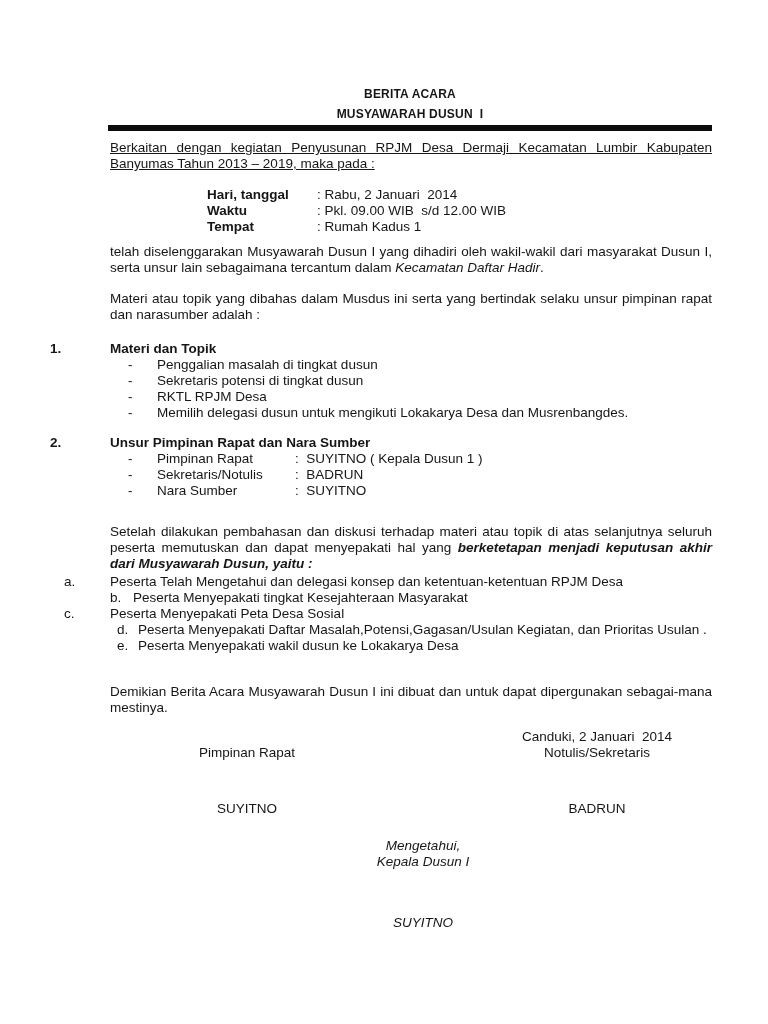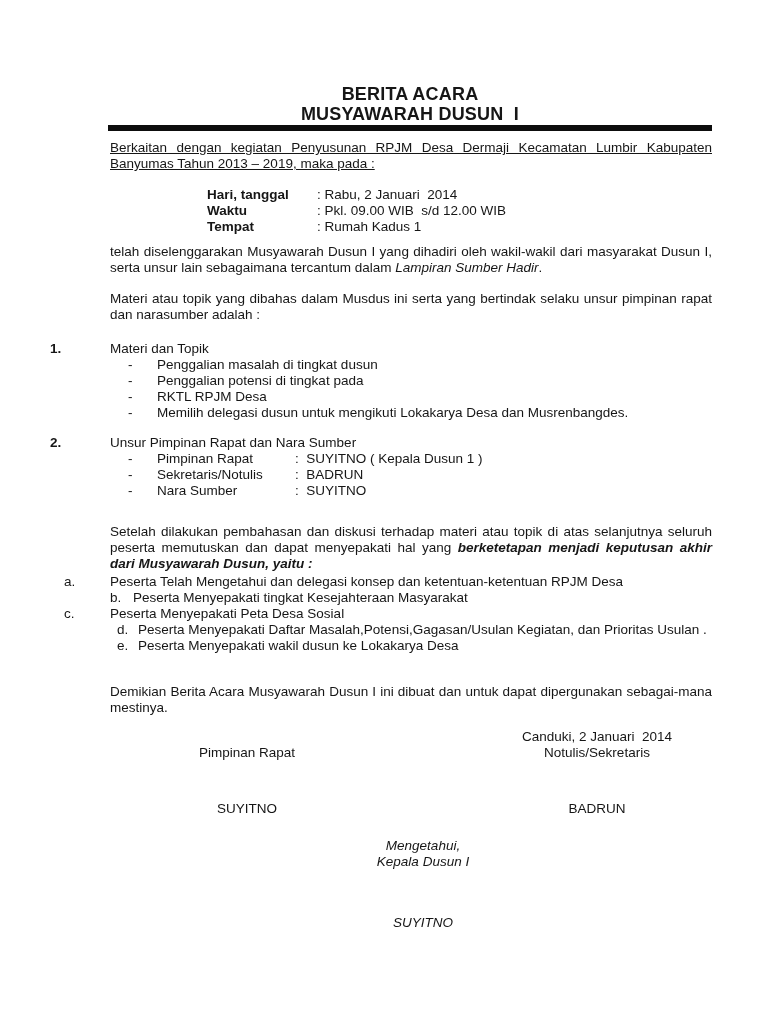--- a/index.html
+++ b/index.html
@@ -5,21 +5,21 @@
   * { margin:0; padding:0; box-sizing:border-box; }
   html,body { background:#ffffff; }
   body {
     width:768px; height:1024px;
     font-family:"Liberation Sans","DejaVu Sans",sans-serif;
     font-size:13.5px; line-height:16px; color:#161616;
   }
   .page { position:relative; width:768px; height:1024px; background:#fff; overflow:hidden; }
 
   .doc-header { position:absolute; left:108px; top:84px; width:604px; text-align:center; }
-  .doc-title { font-weight:bold; font-size:18px; line-height:20px; white-space:pre-wrap; letter-spacing:.2px; }
+  .doc-title { font-weight:bold; font-size:12px; line-height:20px; white-space:pre-wrap; letter-spacing:.2px; }
   .title-rule { margin-top:1px; height:2px; border-top:4px solid #0d0d0d; border-bottom:2px solid #0d0d0d; }
 
   .para { position:absolute; left:110px; width:602px; text-align:justify; }
   .p-intro   { top:140px;text-decoration:underline; }
   .p-attend  { top:244px; }
   .p-topics  { top:291px; }
   .p-decide  { top:524px; }
   .p-close   { top:684px; }
   .it { font-style:italic; }
   .bi { font-weight:bold; font-style:italic; }
@@ -28,21 +28,21 @@
   .detail-row { display:flex; line-height:16px; }
   .detail-label { font-weight:bold; width:110px; flex:0 0 110px; }
   .detail-value { white-space:pre-wrap; }
   .detail-value::before { content:": "; }
 
   .section { position:absolute; left:50px; width:662px; }
   .sec1 { top:341px; }
   .sec2 { top:435px; }
   .sec-head { display:flex; }
   .sec-num { width:60px; flex:0 0 60px; font-weight:bold; }
-  .sec-title { font-weight:normal; }
+  .sec-title { font-weight:bold; }
   .ditem { display:flex; }
   .dash { margin-left:78px; width:29px; flex:0 0 29px; }
   .role-label { width:138px; flex:0 0 138px; }
   .role-value { white-space:pre-wrap; }
   .role-value::before { content:":  "; white-space:pre; }
 
   .decisions { position:absolute; left:64px; top:574px; width:648px; }
   .dec-row { display:flex; }
   .dec-outer .dec-marker { width:46px; flex:0 0 46px; }
   .dec-inner { margin-left:46px; }
@@ -80,36 +80,36 @@
     <div class="detail-row">
       <span class="detail-label">Waktu</span>
         <span class="detail-value">Pkl. 09.00 WIB  s/d 12.00 WIB</span>
     </div>
     <div class="detail-row">
       <span class="detail-label">Tempat</span>
         <span class="detail-value">Rumah Kadus 1</span>
     </div>
   </div>
 
-  <p class="para p-attend"><span>telah diselenggarakan Musyawarah Dusun I yang dihadiri oleh wakil-wakil dari masyarakat Dusun I, serta unsur lain sebagaimana tercantum dalam </span><span class="it">Lampiran Sumber Hadir</span><span>.</span></p>
+  <p class="para p-attend"><span>telah diselenggarakan Musyawarah Dusun I yang dihadiri oleh wakil-wakil dari masyarakat Dusun I, serta unsur lain sebagaimana tercantum dalam </span><span class="it">Kecamatan Daftar Hadir</span><span>.</span></p>
 
   <p class="para p-topics">Materi atau topik yang dibahas dalam Musdus ini serta yang bertindak selaku unsur pimpinan rapat dan narasumber adalah :</p>
 
   <div class="section sec1">
     <div class="sec-head">
       <span class="sec-num">1.</span>
         <span class="sec-title">Materi dan Topik</span>
     </div>
     <div class="ditem">
       <span class="dash">-</span>
         <span>Penggalian masalah di tingkat dusun</span>
     </div>
     <div class="ditem">
       <span class="dash">-</span>
-        <span>Penggalian potensi di tingkat pada</span>
+        <span>Sekretaris potensi di tingkat dusun</span>
     </div>
     <div class="ditem">
       <span class="dash">-</span>
         <span>RKTL RPJM Desa</span>
     </div>
     <div class="ditem">
       <span class="dash">-</span>
         <span>Memilih delegasi dusun untuk mengikuti Lokakarya Desa dan Musrenbangdes.</span>
     </div>
   </div>

